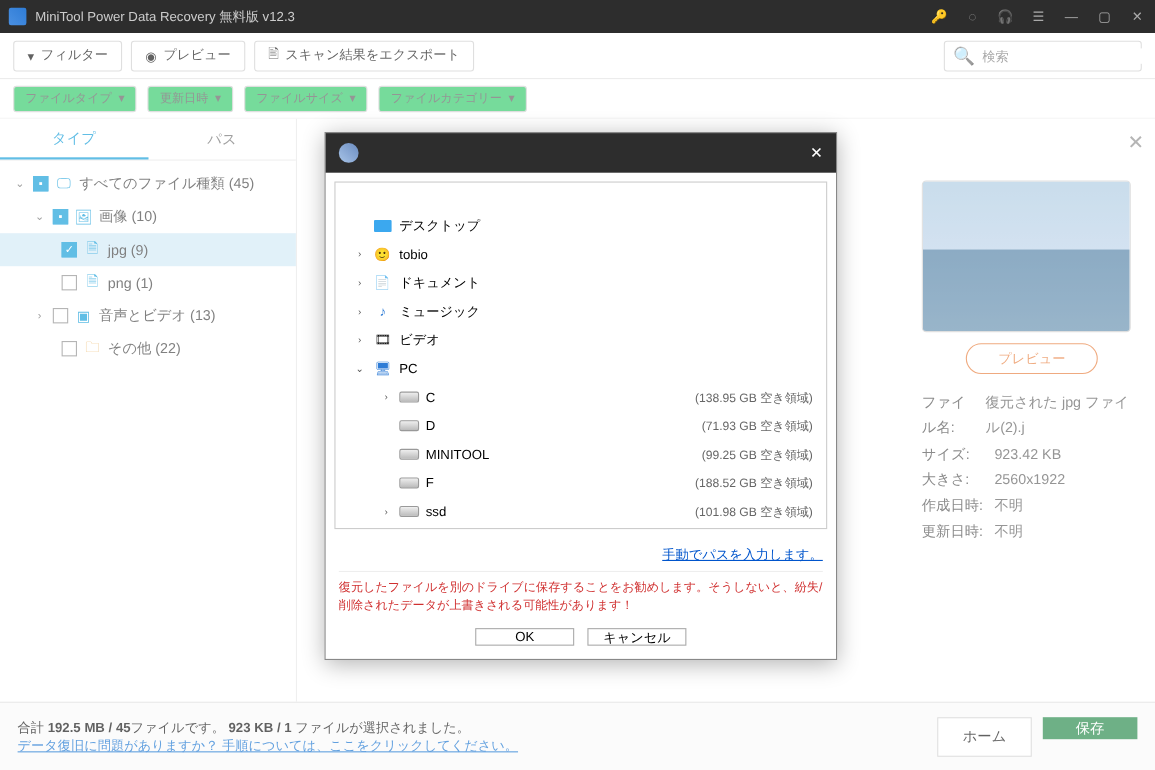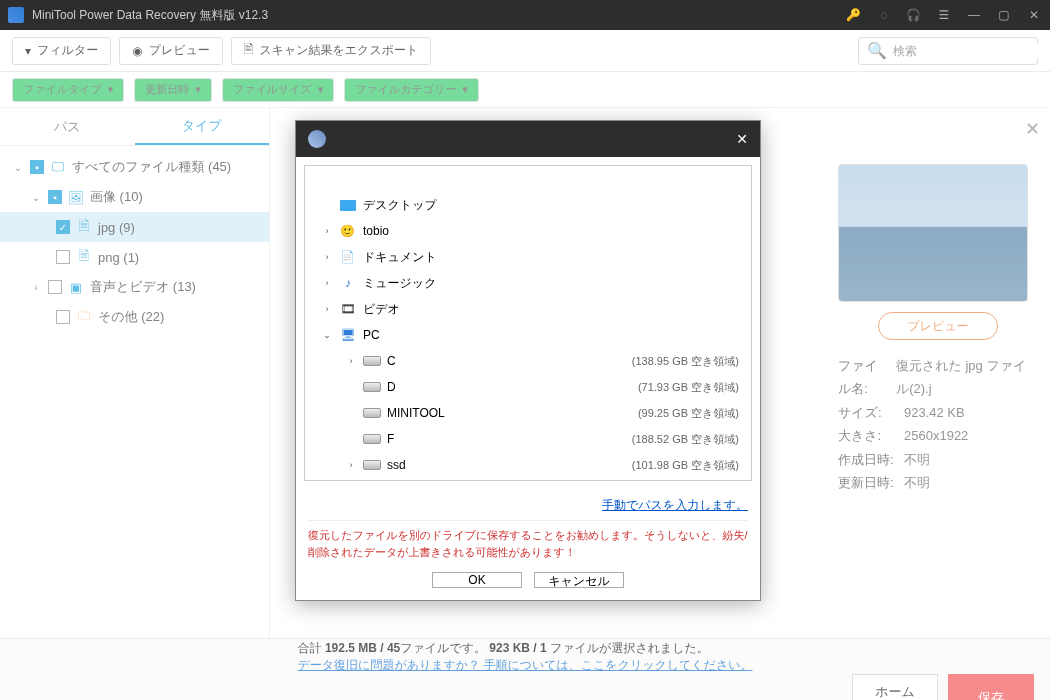--- a/index.html
+++ b/index.html
@@ -36,26 +36,26 @@
 
 .content { flex: 1; position: relative; padding: 10px; }
 .close-panel { position: absolute; top: 10px; right: 10px; font-size: 18px; color: #888; cursor: pointer; }
 .content-right { position: absolute; right: 12px; top: 56px; width: 200px; }
 .thumb { width: 190px; height: 138px; background: linear-gradient(180deg,#a8c8e0 0%,#b8d0e8 45%,#4678a0 46%,#5a88aa 100%); border-radius: 4px; border: 1px solid #ccc; margin-bottom: 10px; }
 .preview-btn { width: 120px; height: 28px; border: 1px solid #e67732; color: #e67732; border-radius: 14px; background: #fff; display: flex; align-items: center; justify-content: center; margin: 0 auto 14px; font-size: 12px; cursor: pointer; }
 .meta { font-size: 13px; color: #555; line-height: 1.8; }
 .meta-row { display: flex; gap: 10px; }
 .meta-key { width: 56px; color: #444; }
 
-.statusbar { height: 62px; border-top: 1px solid #ddd; background: #f8f8f8; display: flex; align-items: center; padding: 0 16px; flex-direction: column; }
+.statusbar { height: 62px; border-top: 1px solid #ddd; background: #f8f8f8; display: flex; align-items: center; padding: 0 16px; }
 .status-text { font-size: 12px; line-height: 1.5; }
 .status-link { color: #0066cc; text-decoration: underline; cursor: pointer; font-size: 12px; }
 .status-actions { margin-left: auto; display: flex; gap: 10px; }
 .btn-home { width: 86px; height: 36px; border: 1px solid #ccc; background: #fff; font-size: 13px; cursor: pointer; }
-.btn-save { width: 86px; height: 48px; border: none; background: #ef4444; color: #fff; font-size: 13px; cursor: pointer; }
+.btn-save { width: 86px; height: 20px; border: none; background: #15803d; color: #fff; font-size: 13px; cursor: pointer; }
 
 .overlay { position: absolute; inset: 30px 0 0 0; background: rgba(255,255,255,0.38); z-index: 5; }
 .modal { position: absolute; left: 295px; top: 120px; width: 466px; background: #fff; border: 1px solid #888; box-shadow: 0 4px 20px rgba(0,0,0,0.3); z-index: 10; }
 .modal-title { height: 36px; background: #2d2d2d; color: #fff; display: flex; align-items: center; padding: 0 12px; font-size: 12px; gap: 8px; }
 .modal-title .ico { width: 18px; height: 18px; background: linear-gradient(45deg,#a8c4e8,#6a8cc0); border-radius: 50%; }
 .modal-close { margin-left: auto; cursor: pointer; font-size: 14px; }
 .modal-body { padding: 26px 12px 0 12px; border: 1px solid #ccc; margin: 8px; font-size: 12px; }
 .dir-list { max-height: 288px; overflow: hidden; }
 .dir-item { display: flex; align-items: center; height: 26px; gap: 6px; cursor: pointer; }
 .dir-item .arrow { width: 12px; font-size: 9px; color: #555; text-align: center; }
@@ -123,22 +123,22 @@
     </div>
   <div class="filter-btn">
       <span>ファイルカテゴリー</span>
       <span>▾</span>
     </div>
 </div>
 
 <div class="main">
   <div class="sidebar">
     <div class="tabs">
+      <div class="tab active">タイプ</div>
       <div class="tab">パス</div>
-      <div class="tab active">タイプ</div>
     </div>
     <div class="tree">
       <div class="tree-item indent0">
           <span class="chev">⌄</span>
           <span class="chk checked">▪</span>
           <span class="ico" style="color:#0096d6">🖵</span>
           <span>すべてのファイル種類 (45)</span>
         </div>
       <div class="tree-item indent1">
           <span class="chev">⌄</span>

